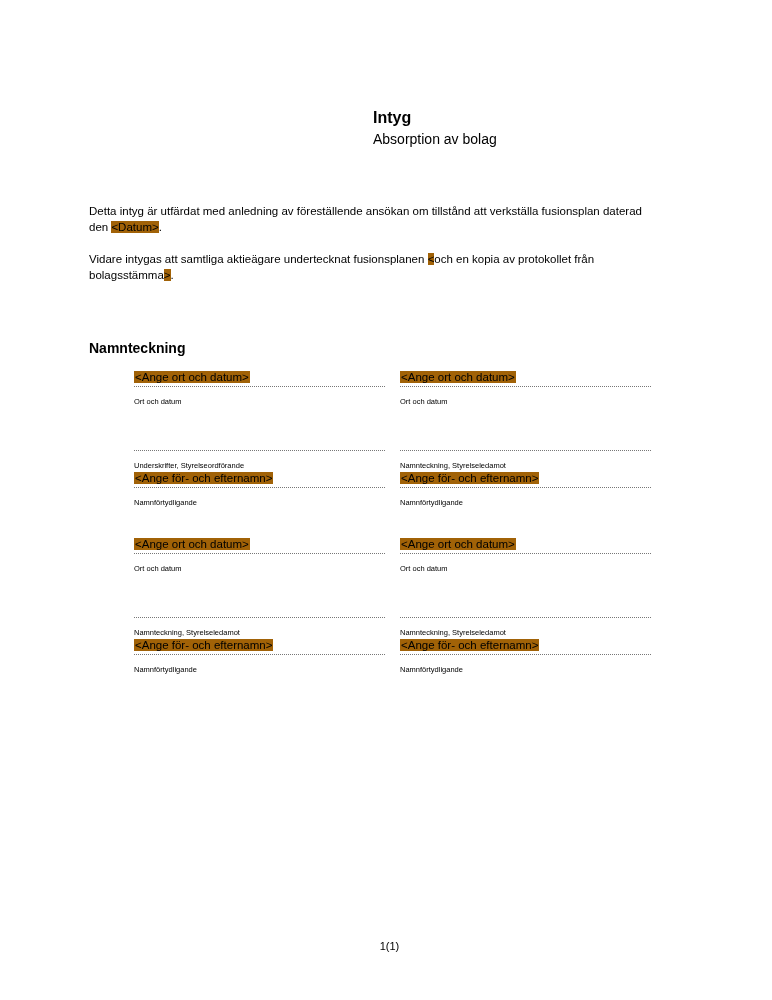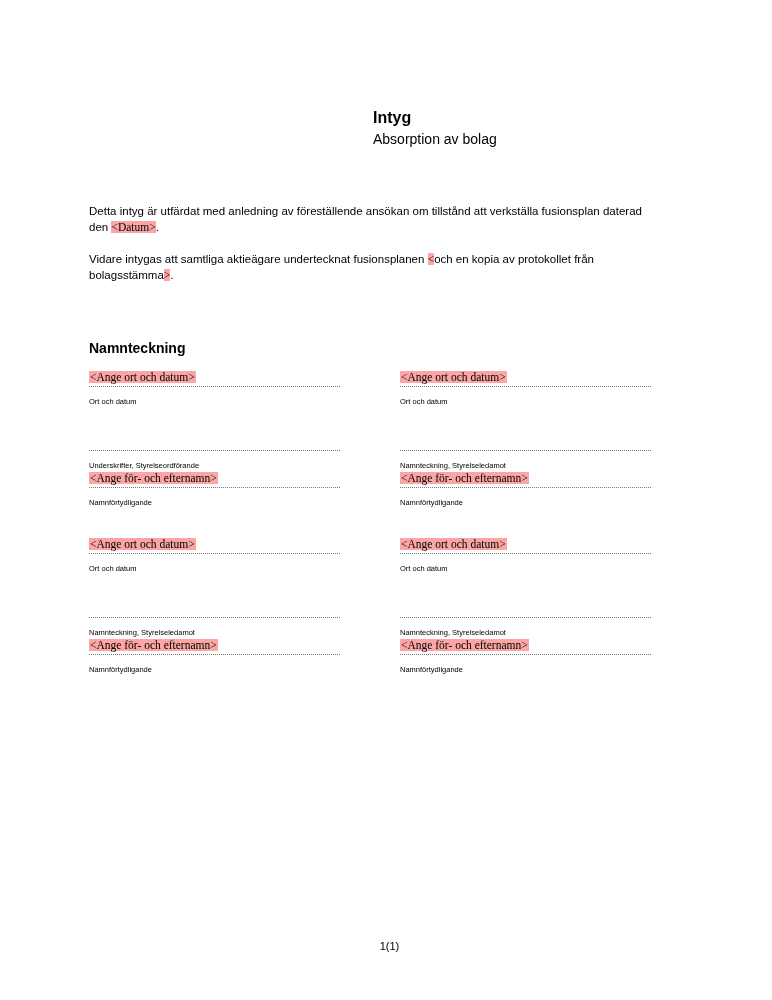--- a/index.html
+++ b/index.html
@@ -45,40 +45,40 @@
     top: 203px;
     width: 562px;
   }
   .para {
     font-size: 11.5px;
     line-height: 16px;
     margin: 0 0 16px 0;
   }
   .para:last-child { margin-bottom: 8px; }
   .hl {
-    background: #fca5a5;
-    font-family: Liberation Serif, serif;
+    background: #a16207;
   }
   .section-title {
     position: absolute;
     left: 89px;
     top: 339px;
     font-size: 14px;
     font-weight: bold;
     line-height: 18px;
   }
   .sig-grid {
     position: absolute;
     left: 89px;
     top: 370px;
     width: 562px;
   }
   .sig-row {
     display: flex;
-    justify-content: space-between;
+    justify-content: flex-end;
+    gap: 15px;
   }
   .sig-col {
     width: 251px;
   }
   .field-value {
     font-size: 11.5px;
     line-height: 15px;
     height: 15px;
     white-space: nowrap;
   }

